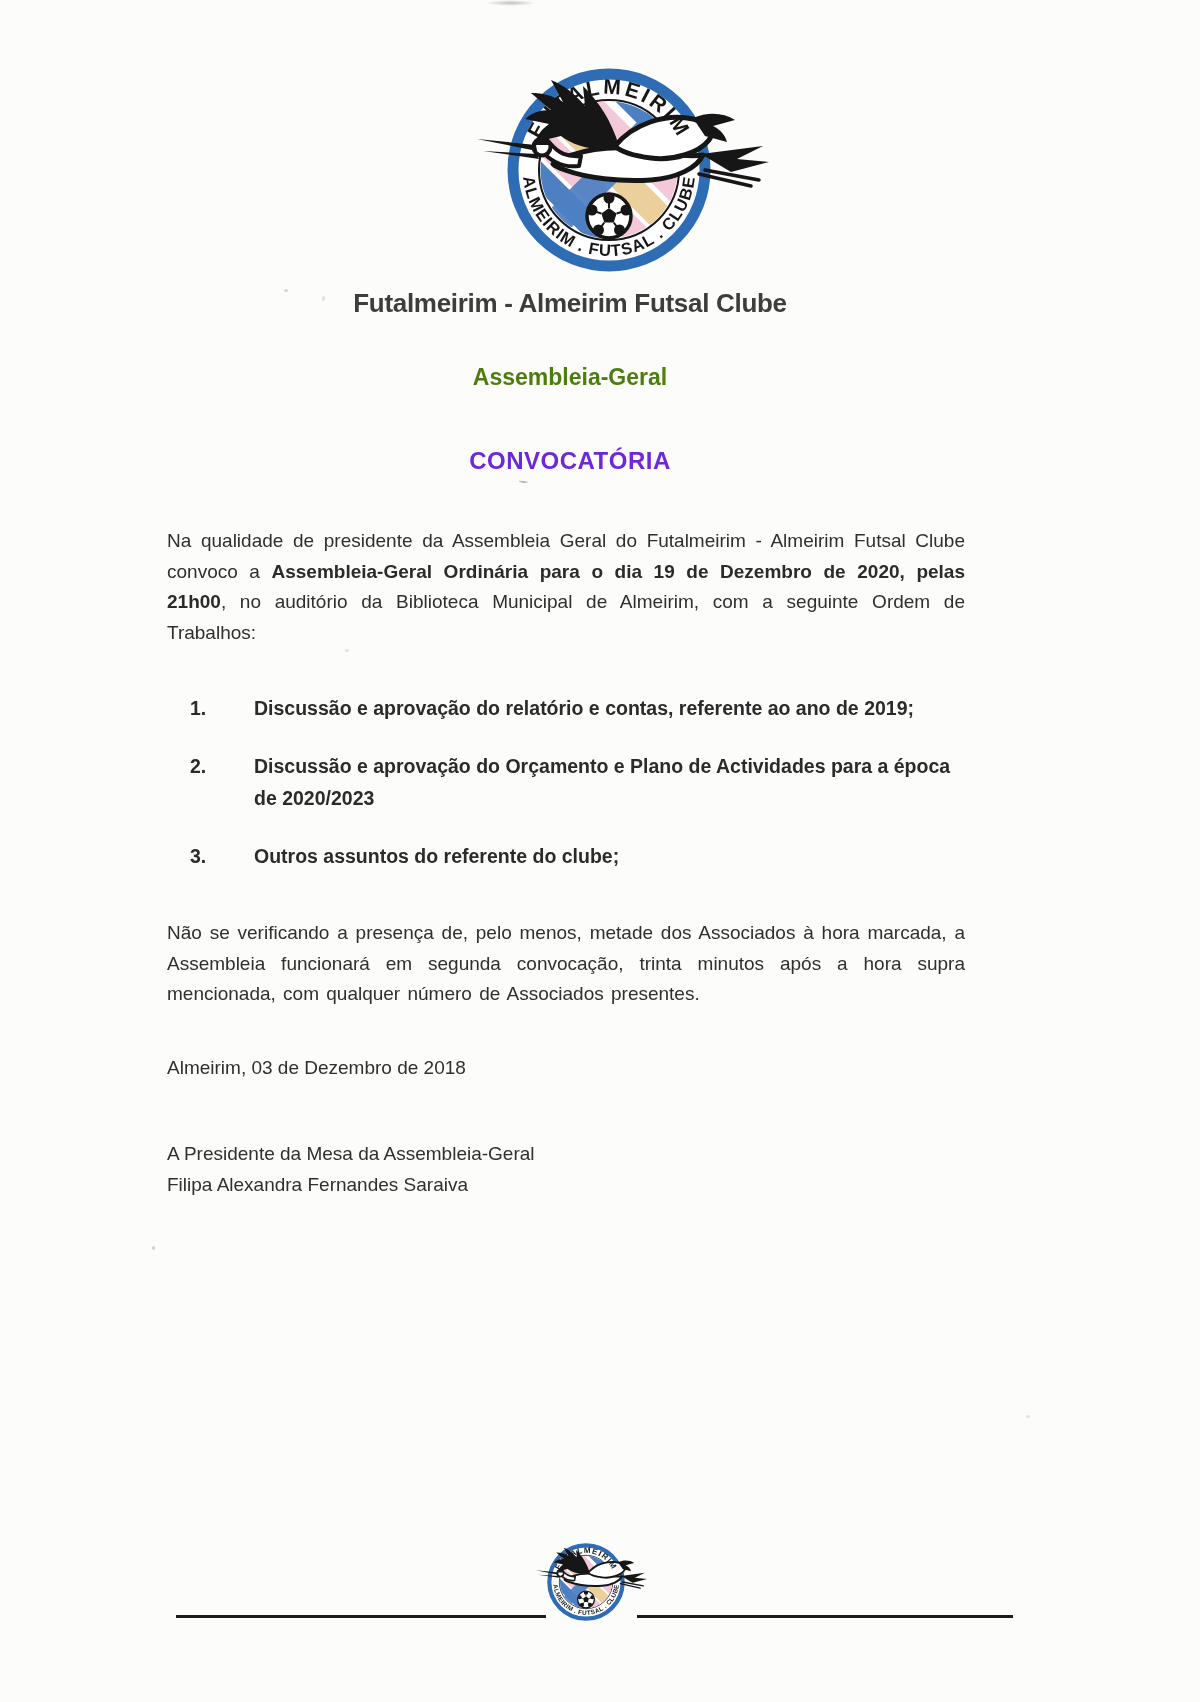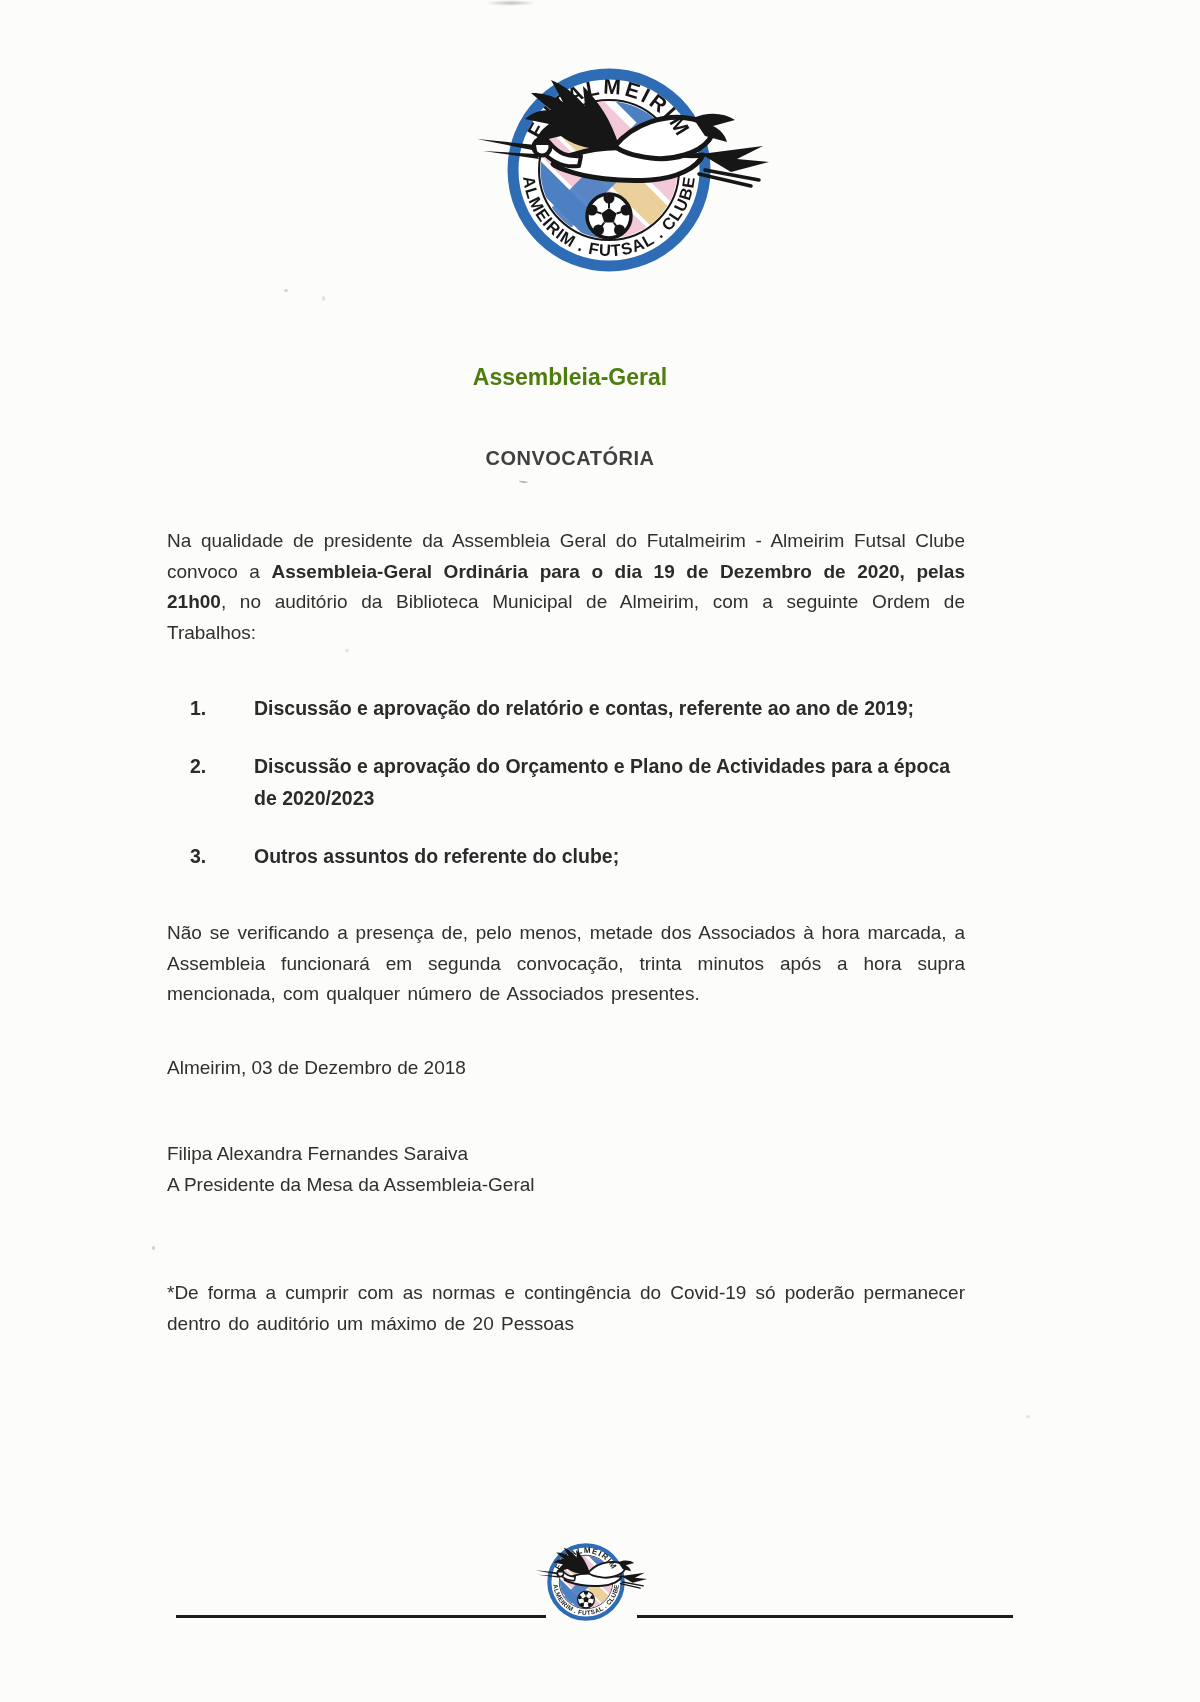--- a/index.html
+++ b/index.html
@@ -20,21 +20,21 @@
     position: absolute; top: 288px; left: 170px; width: 800px;
     text-align: center; font-size: 26px; font-weight: bold; color: #3d3d3d;
     letter-spacing: -0.3px;
   }
   .subtitle {
     position: absolute; top: 364px; left: 170px; width: 800px;
     text-align: center; font-size: 23px; font-weight: bold; color: #4d7c0f;
   }
   .heading {
     position: absolute; top: 447px; left: 170px; width: 800px;
-    text-align: center; font-size: 20px; font-weight: bold; color: #404040;
+    text-align: center; font-size: 24px; font-weight: bold; color: #6d28d9;
     letter-spacing: 0.5px;
   }
 
   
   .para {
     position: absolute; left: 167px; width: 798px;
     font-size: 19px; line-height: 30.5px; text-align: justify;
     word-spacing: 2px; color: #2f2f2f;
   }
   .intro  { top: 526px; }
@@ -167,20 +167,21 @@
 
       <text font-size="21" letter-spacing="3">
         <textPath href="#arc-top" startOffset="50%" text-anchor="middle">FUTALMEIRIM</textPath>
       </text>
       <text font-size="16.5" letter-spacing="1">
         <textPath href="#arc-bottom" startOffset="50%" text-anchor="middle">ALMEIRIM . FUTSAL . CLUBE</textPath>
       </text>
     </g>
   </svg>
 
+  <h1 class="title">Futalmeirim - Almeirim Futsal Clube</h1>
   <h2 class="subtitle">Assembleia-Geral</h2>
   <h3 class="heading">CONVOCATÓRIA</h3>
 
   <p class="para intro"><span>Na qualidade de presidente da Assembleia Geral do Futalmeirim - Almeirim Futsal Clube convoco a </span><strong>Assembleia-Geral Ordinária para o dia 19 de Dezembro de 2020, pelas 21h00</strong><span>, no auditório da Biblioteca Municipal de Almeirim, com a seguinte Ordem de Trabalhos:</span></p>
 
   <ol class="agenda">
     <li class="agenda-item">
       <span class="agenda-num">1.</span>
       <span class="agenda-text">Discussão e aprovação do relatório e contas, referente ao ano de 2019;</span>
     </li>
@@ -191,25 +192,24 @@
     <li class="agenda-item">
       <span class="agenda-num">3.</span>
       <span class="agenda-text">Outros assuntos do referente do clube;</span>
     </li>
   </ol>
 
   <p class="para quorum">Não se verificando a presença de, pelo menos, metade dos Associados à hora marcada, a Assembleia funcionará em segunda convocação, trinta minutos após a hora supra mencionada, com qualquer número de Associados presentes.</p>
 
   <p class="dateline">Almeirim, 03 de Dezembro de 2018</p>
   <div class="signature">
+    <p>A Presidente da Mesa da Assembleia-Geral</p>
     <p>Filipa Alexandra Fernandes Saraiva</p>
-    <p>A Presidente da Mesa da Assembleia-Geral</p>
   </div>
 
-  <p class="para note">*De forma a cumprir com as normas e contingência do Covid-19 só poderão permanecer dentro do auditório um máximo de 20 Pessoas</p>
 
   <svg class="crest crest-footer" viewBox="-170 -110 340 220" xmlns="http://www.w3.org/2000/svg" aria-hidden="true">
     <use href="#crest"></use>
   </svg>
   <div class="rule rule-left"></div>
   <div class="rule rule-right"></div>
 
   <div class="artifact smudge-top"></div>
   <div class="artifact speck-a"></div>
   <div class="artifact speck-b"></div>

